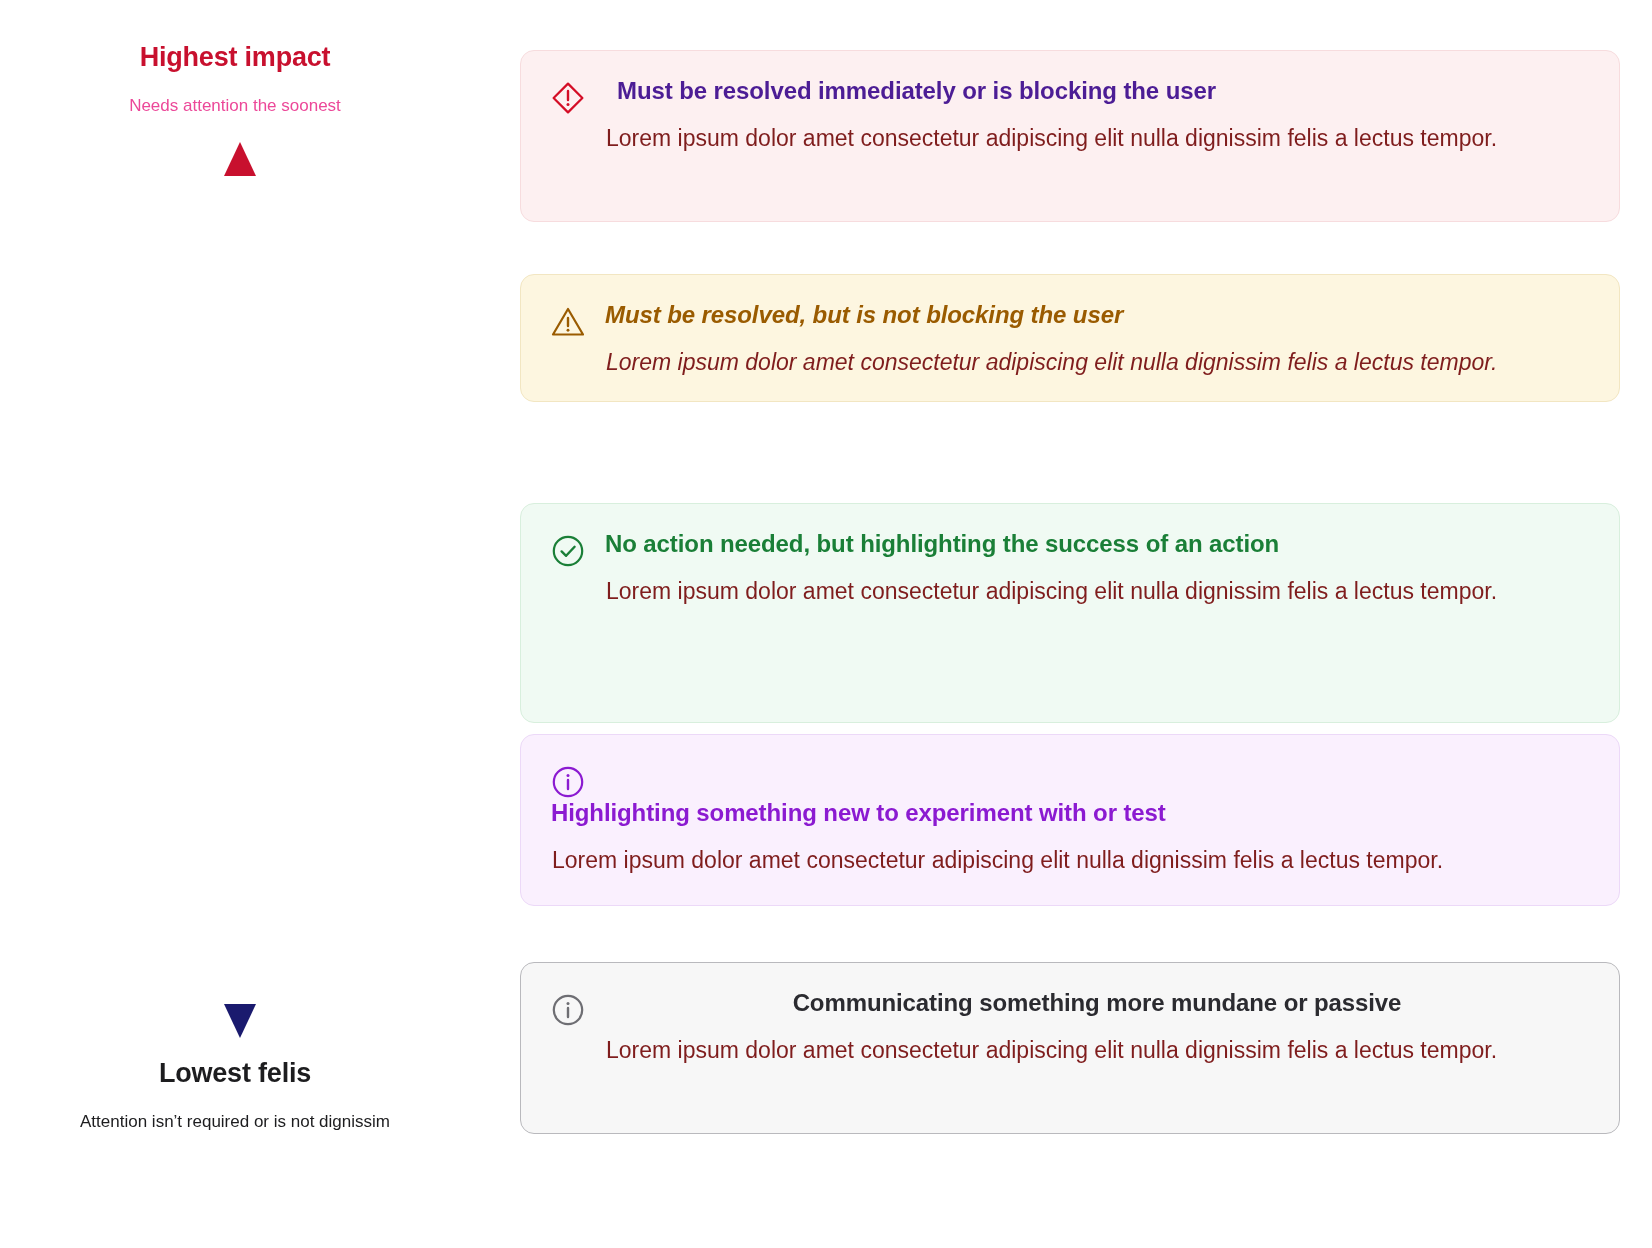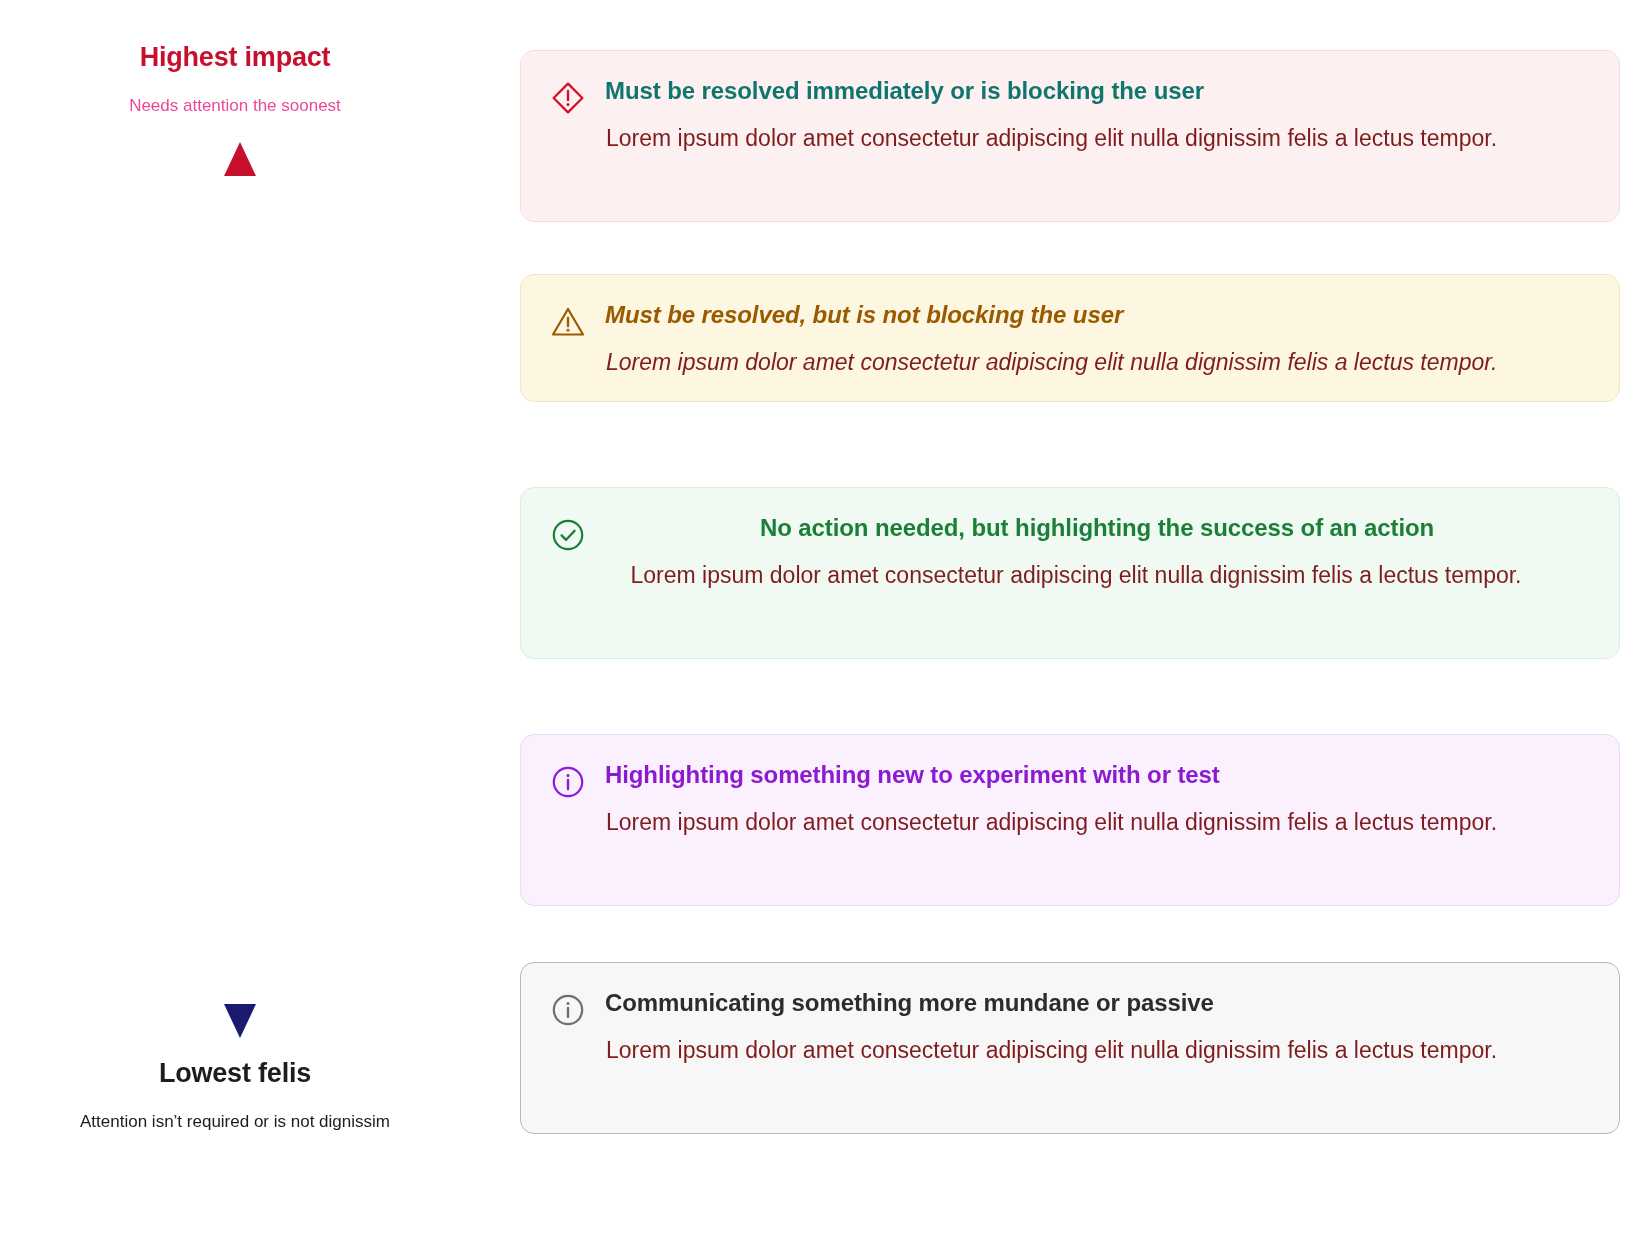--- a/index.html
+++ b/index.html
@@ -117,21 +117,21 @@
     font-size: 23px;
     line-height: 1.65;
     color: #7f1d1d;
     margin: 1px;
     max-width: 940px;
   }
 
   
   .card-0 { top: 50px;  height: 172px; }
   .card-1 { top: 274px; height: 128px; font-style: italic; }
-  .card-2 { top: 487px; height: 172px; text-align: center; }
+  .card-2 { top: 503px; height: 220px; }
   .card-3 { top: 734px; height: 172px; }
   .card-4 { top: 962px; height: 172px; }
 </style>
 </head>
 <body>
 
 <div class="page">
 
   <div class="scale">
     <div class="scale-top-label">Highest impact</div>
@@ -163,21 +163,21 @@
 
     <div class="card card-0" style="background:#fdf0f1;border-color:#f7dcde;">
       <span class="card-icon">
         <svg width="34" height="34" viewBox="0 0 34 34" aria-hidden="true">
           <path d="M17 2.6 L31.4 17 L17 31.4 L2.6 17 Z" fill="none" stroke="#d40d26" stroke-width="2.2" stroke-linejoin="round"></path>
           <line x1="17" y1="10" x2="17" y2="19" stroke="#d40d26" stroke-width="2.4" stroke-linecap="round"></line>
           <circle cx="17" cy="23.4" r="1.5" fill="#d40d26"></circle>
         </svg>
       </span>
       <div class="card-body">
-        <p class="card-title" style="color:#0f766e;">Must be resolved immediately or is blocking the user</p>
+        <p class="card-title" style="color:#4c1d95;margin-left:12px;">Must be resolved immediately or is blocking the user</p>
         <p class="card-desc">Lorem ipsum dolor amet consectetur adipiscing elit nulla dignissim felis a lectus tempor.</p>
       </div>
     </div>
 
     <div class="card card-1" style="background:#fdf6e0;border-color:#f2e6c2;">
       <span class="card-icon">
         <svg width="34" height="34" viewBox="0 0 34 34" aria-hidden="true">
           <path d="M17 4 L32 29.5 L2 29.5 Z" fill="none" stroke="#9a5b00" stroke-width="2.2" stroke-linejoin="round"></path>
           <line x1="17" y1="13" x2="17" y2="21" stroke="#9a5b00" stroke-width="2.4" stroke-linecap="round"></line>
           <circle cx="17" cy="25.2" r="1.45" fill="#9a5b00"></circle>
@@ -195,21 +195,21 @@
           <circle cx="17" cy="17" r="14.2" fill="none" stroke="#1a7f37" stroke-width="2.2"></circle>
           <path d="M10.6 17.4 L15.1 21.8 L23.6 12.8" fill="none" stroke="#1a7f37" stroke-width="2.4" stroke-linecap="round" stroke-linejoin="round"></path>
         </svg>
       </span>
       <div class="card-body">
         <p class="card-title" style="color:#1a7f37;">No action needed, but highlighting the success of an action</p>
         <p class="card-desc">Lorem ipsum dolor amet consectetur adipiscing elit nulla dignissim felis a lectus tempor.</p>
       </div>
     </div>
 
-    <div class="card card-3" style="background:#faf0fe;border-color:#ecd9f8;">
+    <div class="card card-3" style="background:#faf0fe;border-color:#ecd9f8;flex-direction:column;">
       <span class="card-icon">
         <svg width="34" height="34" viewBox="0 0 34 34" aria-hidden="true">
           <circle cx="17" cy="17" r="14.2" fill="none" stroke="#8b1ad1" stroke-width="2.2"></circle>
           <circle cx="17" cy="10.6" r="1.5" fill="#8b1ad1"></circle>
           <line x1="17" y1="15" x2="17" y2="24" stroke="#8b1ad1" stroke-width="2.4" stroke-linecap="round"></line>
         </svg>
       </span>
       <div class="card-body">
         <p class="card-title" style="color:#8b1ad1;">Highlighting something new to experiment with or test</p>
         <p class="card-desc">Lorem ipsum dolor amet consectetur adipiscing elit nulla dignissim felis a lectus tempor.</p>
@@ -218,19 +218,19 @@
 
     <div class="card card-4" style="background:#f7f7f7;border-color:#b9b9bd;">
       <span class="card-icon">
         <svg width="34" height="34" viewBox="0 0 34 34" aria-hidden="true">
           <circle cx="17" cy="17" r="14.2" fill="none" stroke="#6e6e73" stroke-width="2.2"></circle>
           <circle cx="17" cy="10.6" r="1.5" fill="#6e6e73"></circle>
           <line x1="17" y1="15" x2="17" y2="24" stroke="#6e6e73" stroke-width="2.4" stroke-linecap="round"></line>
         </svg>
       </span>
       <div class="card-body">
-        <p class="card-title" style="color:#2b2b30;">Communicating something more mundane or passive</p>
+        <p class="card-title" style="color:#2b2b30;text-align:center;">Communicating something more mundane or passive</p>
         <p class="card-desc">Lorem ipsum dolor amet consectetur adipiscing elit nulla dignissim felis a lectus tempor.</p>
       </div>
     </div>
 
   </div>
 </div>
 
 </body></html>

